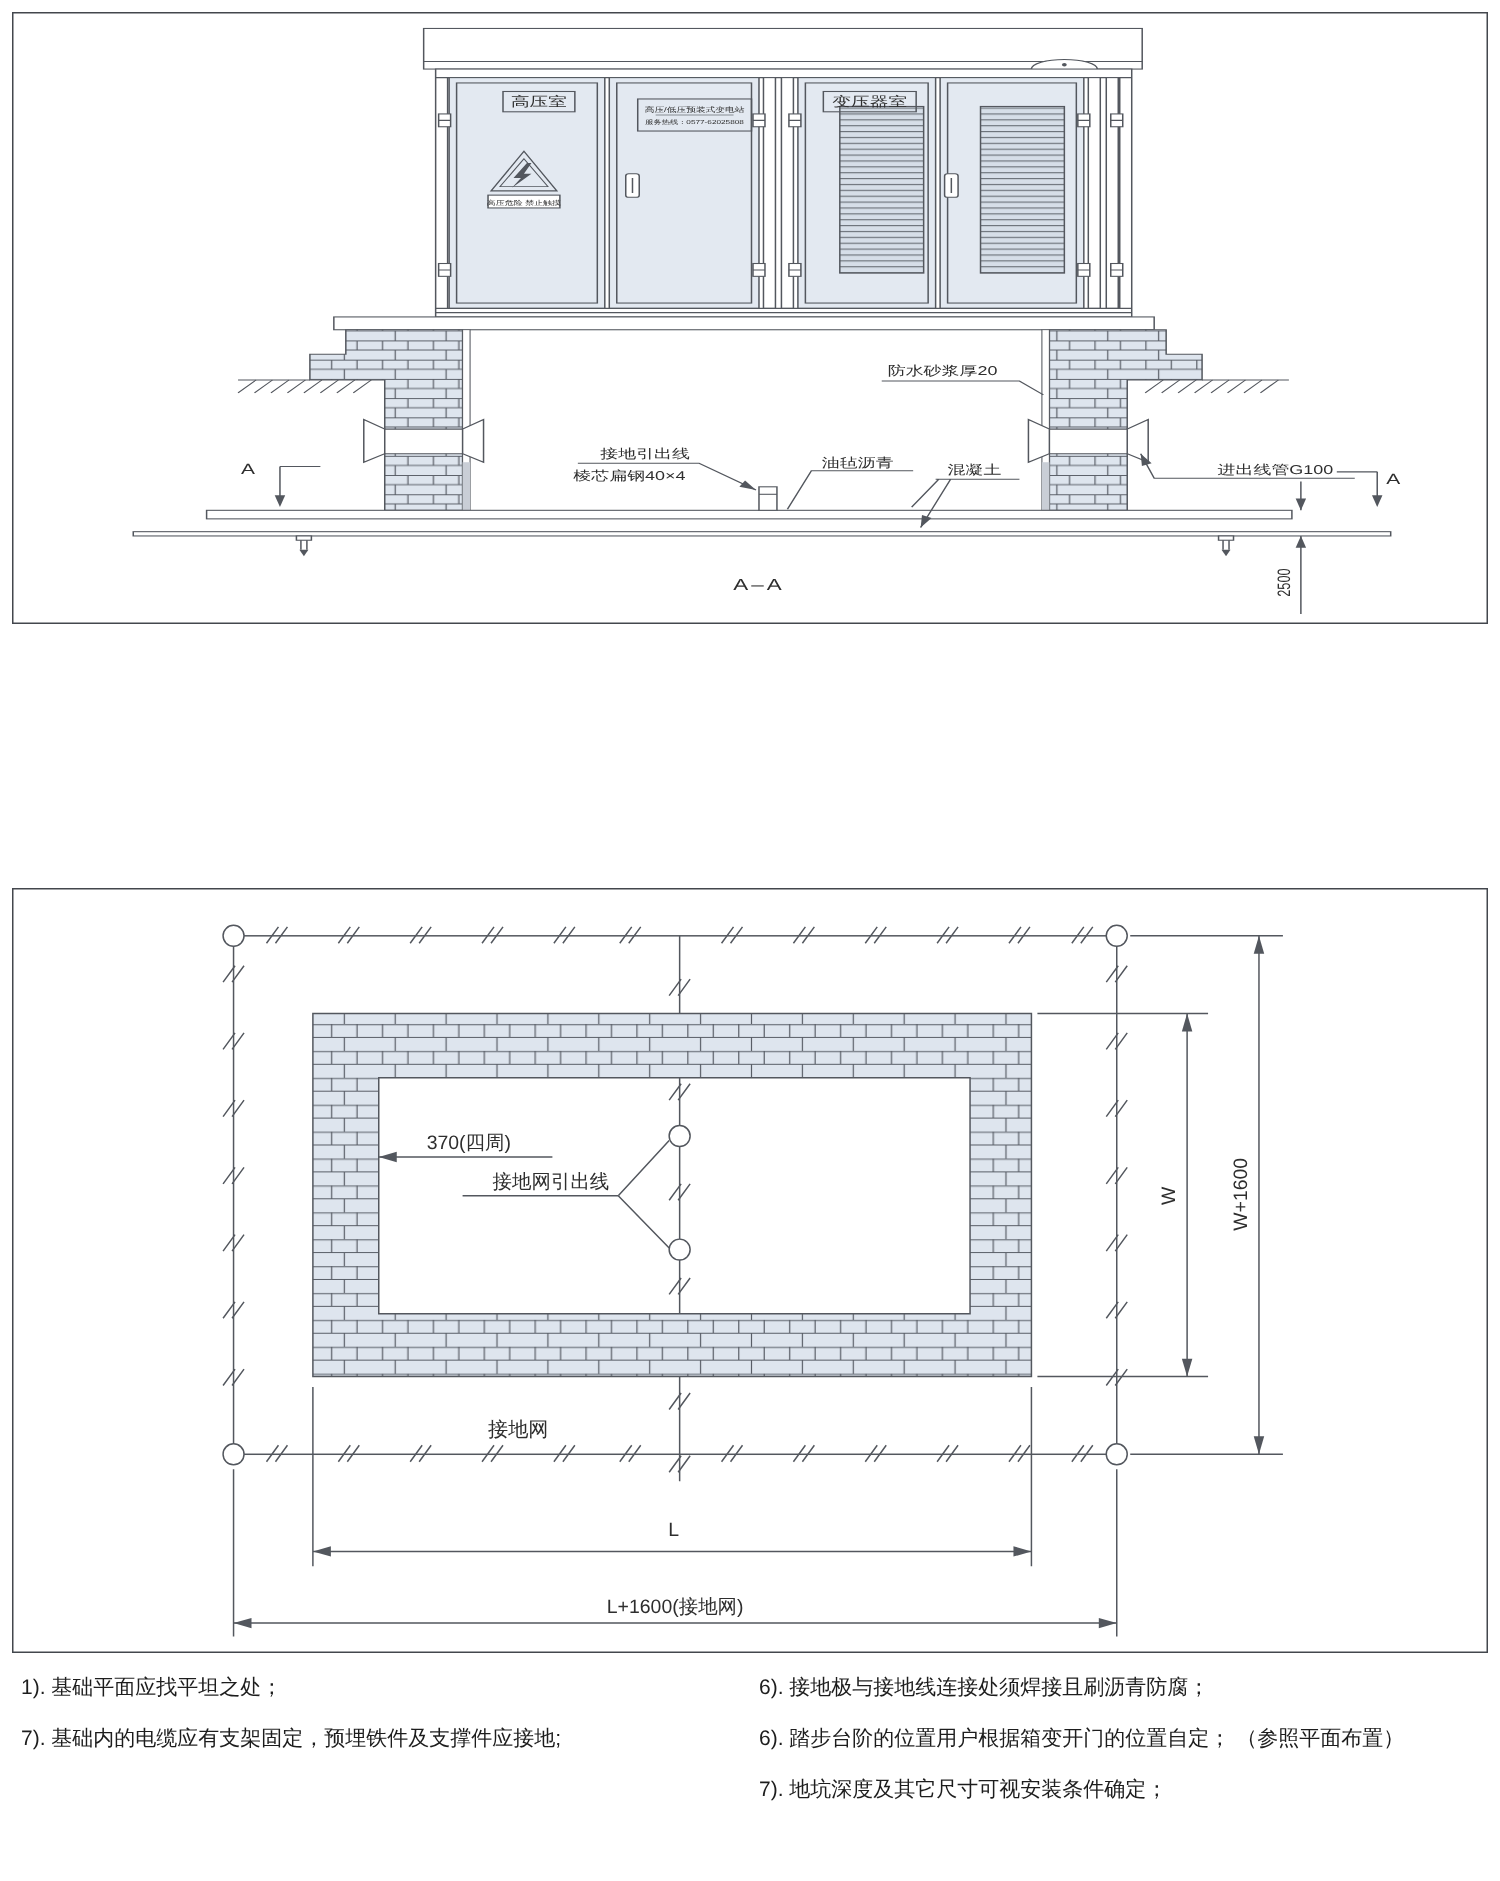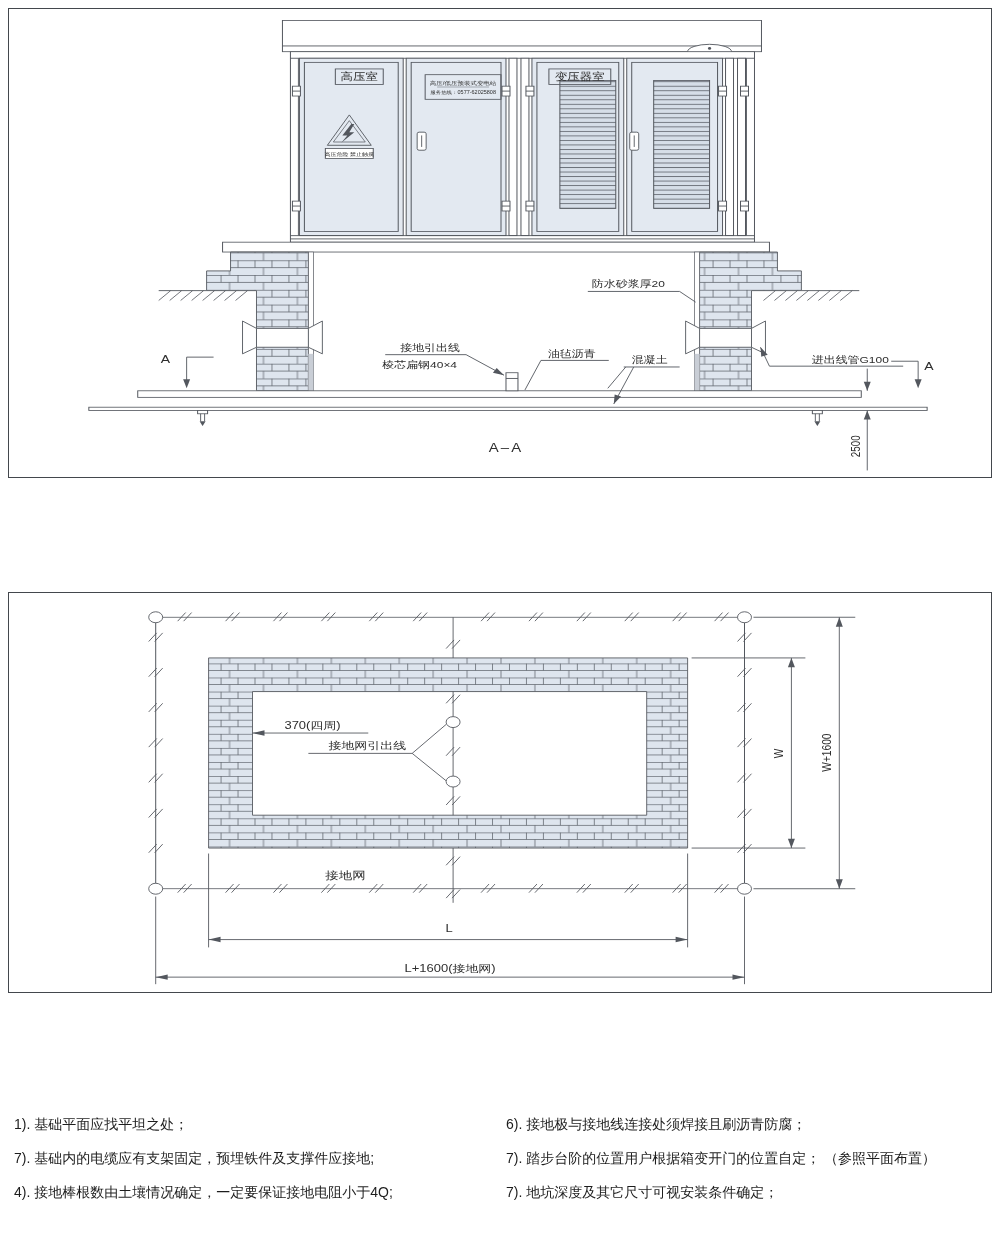--- a/index.html
+++ b/index.html
@@ -1,20 +1,20 @@
 <!DOCTYPE html>
 <html><head>
 <meta charset="utf-8">
 <style>
   html,body{margin:0;padding:0;background:#fff;}
   .page{position:relative;width:1000px;height:1254px;background:#fff;overflow:hidden;
         font-family:"Liberation Sans","DejaVu Sans",sans-serif;}
   .panel{position:absolute;border:1.5px solid #43474d;background:#fff;box-sizing:border-box;}
-  #p1{left:8px;top:8px;width:984px;height:470px;}
-  #p2{left:8px;top:592px;width:984px;height:401px;}
+  #p1{left:8px;top:8px;width:984px;height:408px;}
+  #p2{left:8px;top:592px;width:984px;height:510px;}
   .panel svg{display:block;width:100%;height:100%;}
   svg text{fill:#2e2e2e;stroke:none;font-family:"Liberation Sans","DejaVu Sans",sans-serif;}
   .notes{position:absolute;left:14px;top:1114px;width:978px;display:flex;}
   .ncol{width:492px;flex:none;}
   .ncol+.ncol{width:486px;}
   .note{font-size:14px;line-height:20px;color:#1d1d1d;margin-bottom:14px;white-space:nowrap;}
 </style>
 </head>
 <body>
 
@@ -286,22 +286,21 @@
       <text x="442" y="484" font-size="13" text-anchor="middle">L+1600(接地网)</text>
       <text transform="translate(776,205) rotate(-90)" font-size="13" text-anchor="middle">W</text>
       <text transform="translate(824,204) rotate(-90)" font-size="13" text-anchor="middle">W+1600</text>
     </svg>
   </div>
 
   <div class="notes">
     <div class="ncol">
       <div class="note">1). 基础平面应找平坦之处；</div>
       <div class="note">7). 基础内的电缆应有支架固定，预埋铁件及支撑件应接地;</div>
-      <div class="note">4). 接地棒根数由土壤情况确定，一定要保证接地电阻小于4Q;</div>
     </div>
     <div class="ncol">
       <div class="note">6). 接地极与接地线连接处须焊接且刷沥青防腐；</div>
-      <div class="note">7). 踏步台阶的位置用户根据箱变开门的位置自定；  （参照平面布置）</div>
+      <div class="note">6). 踏步台阶的位置用户根据箱变开门的位置自定；  （参照平面布置）</div>
       <div class="note">7). 地坑深度及其它尺寸可视安装条件确定；</div>
     </div>
   </div>
 
 </div>
 
 </body></html>

